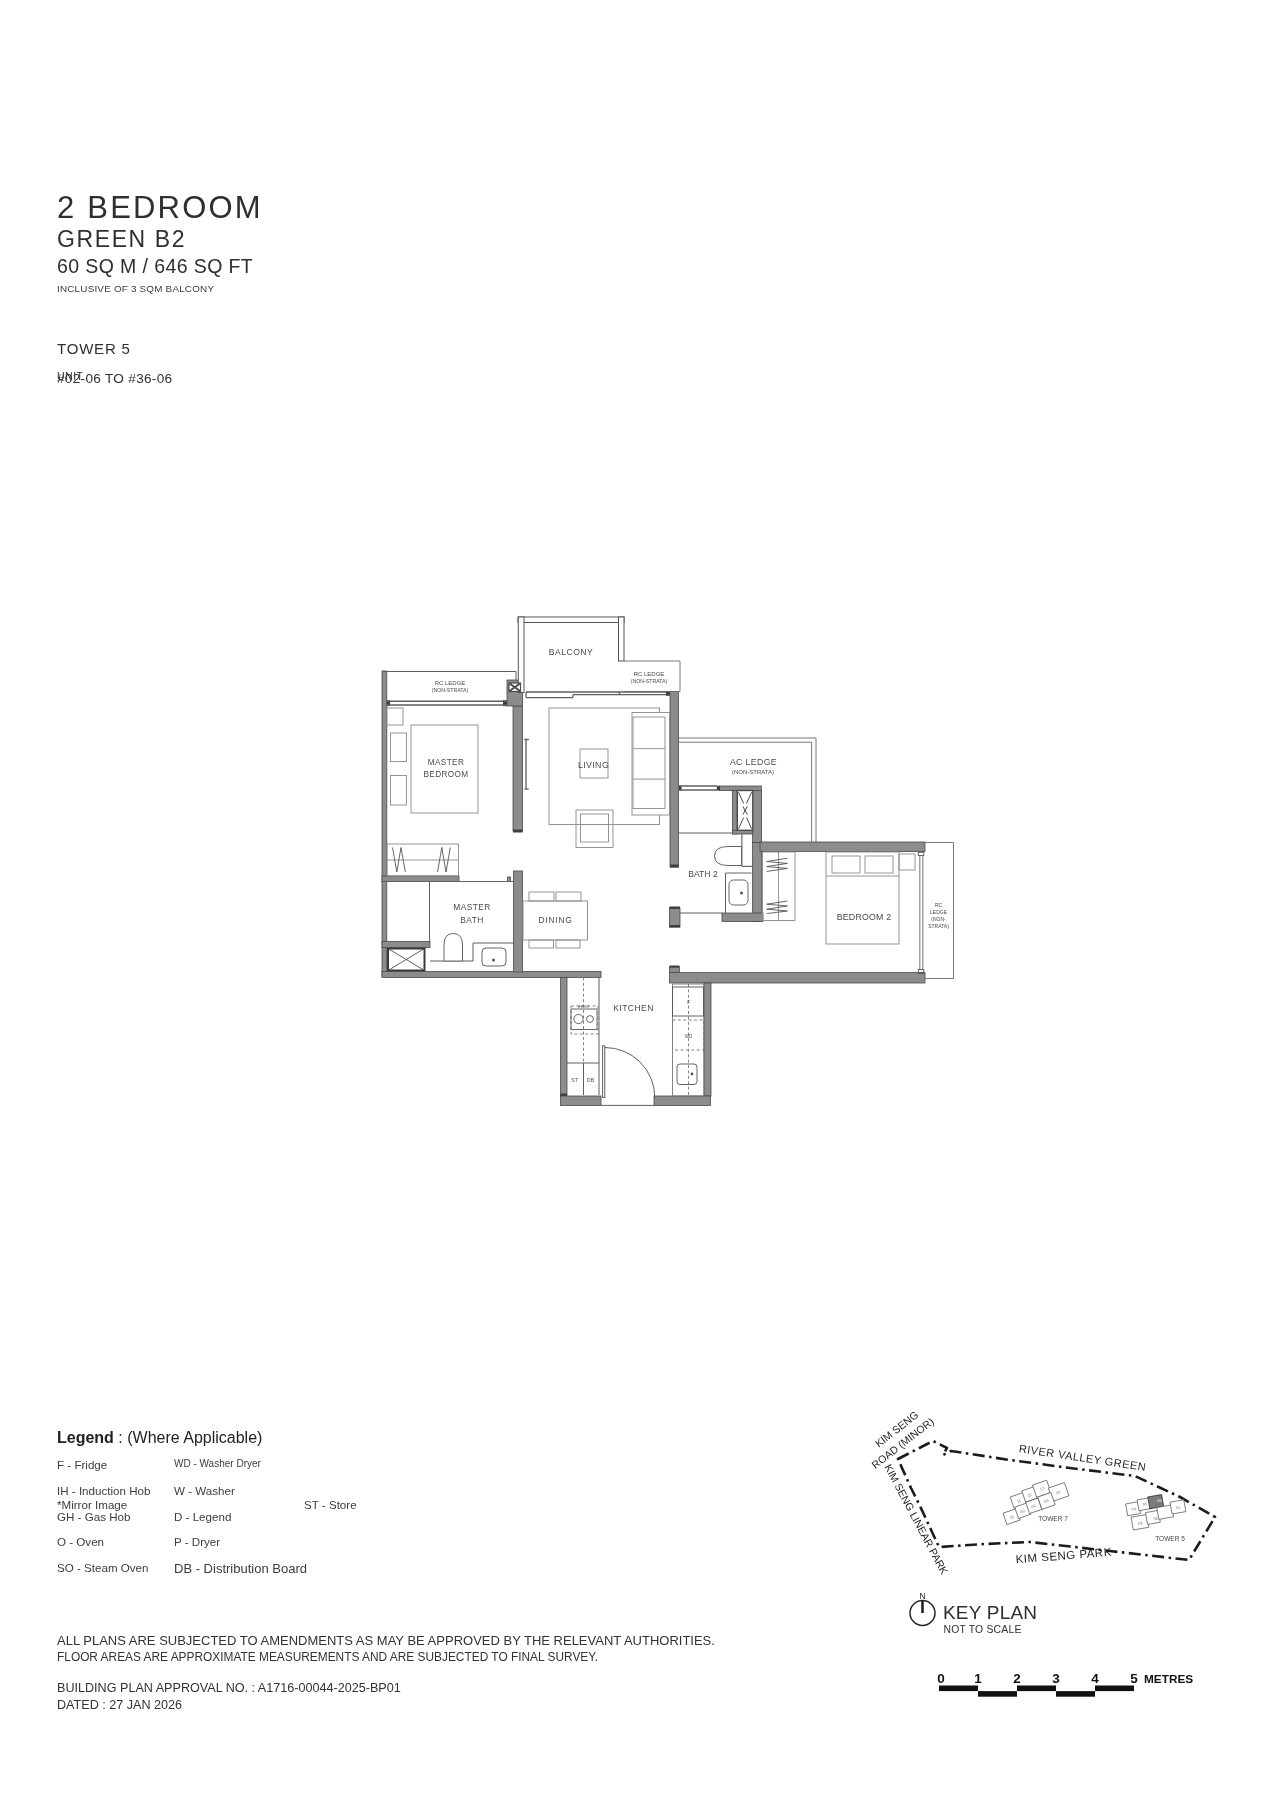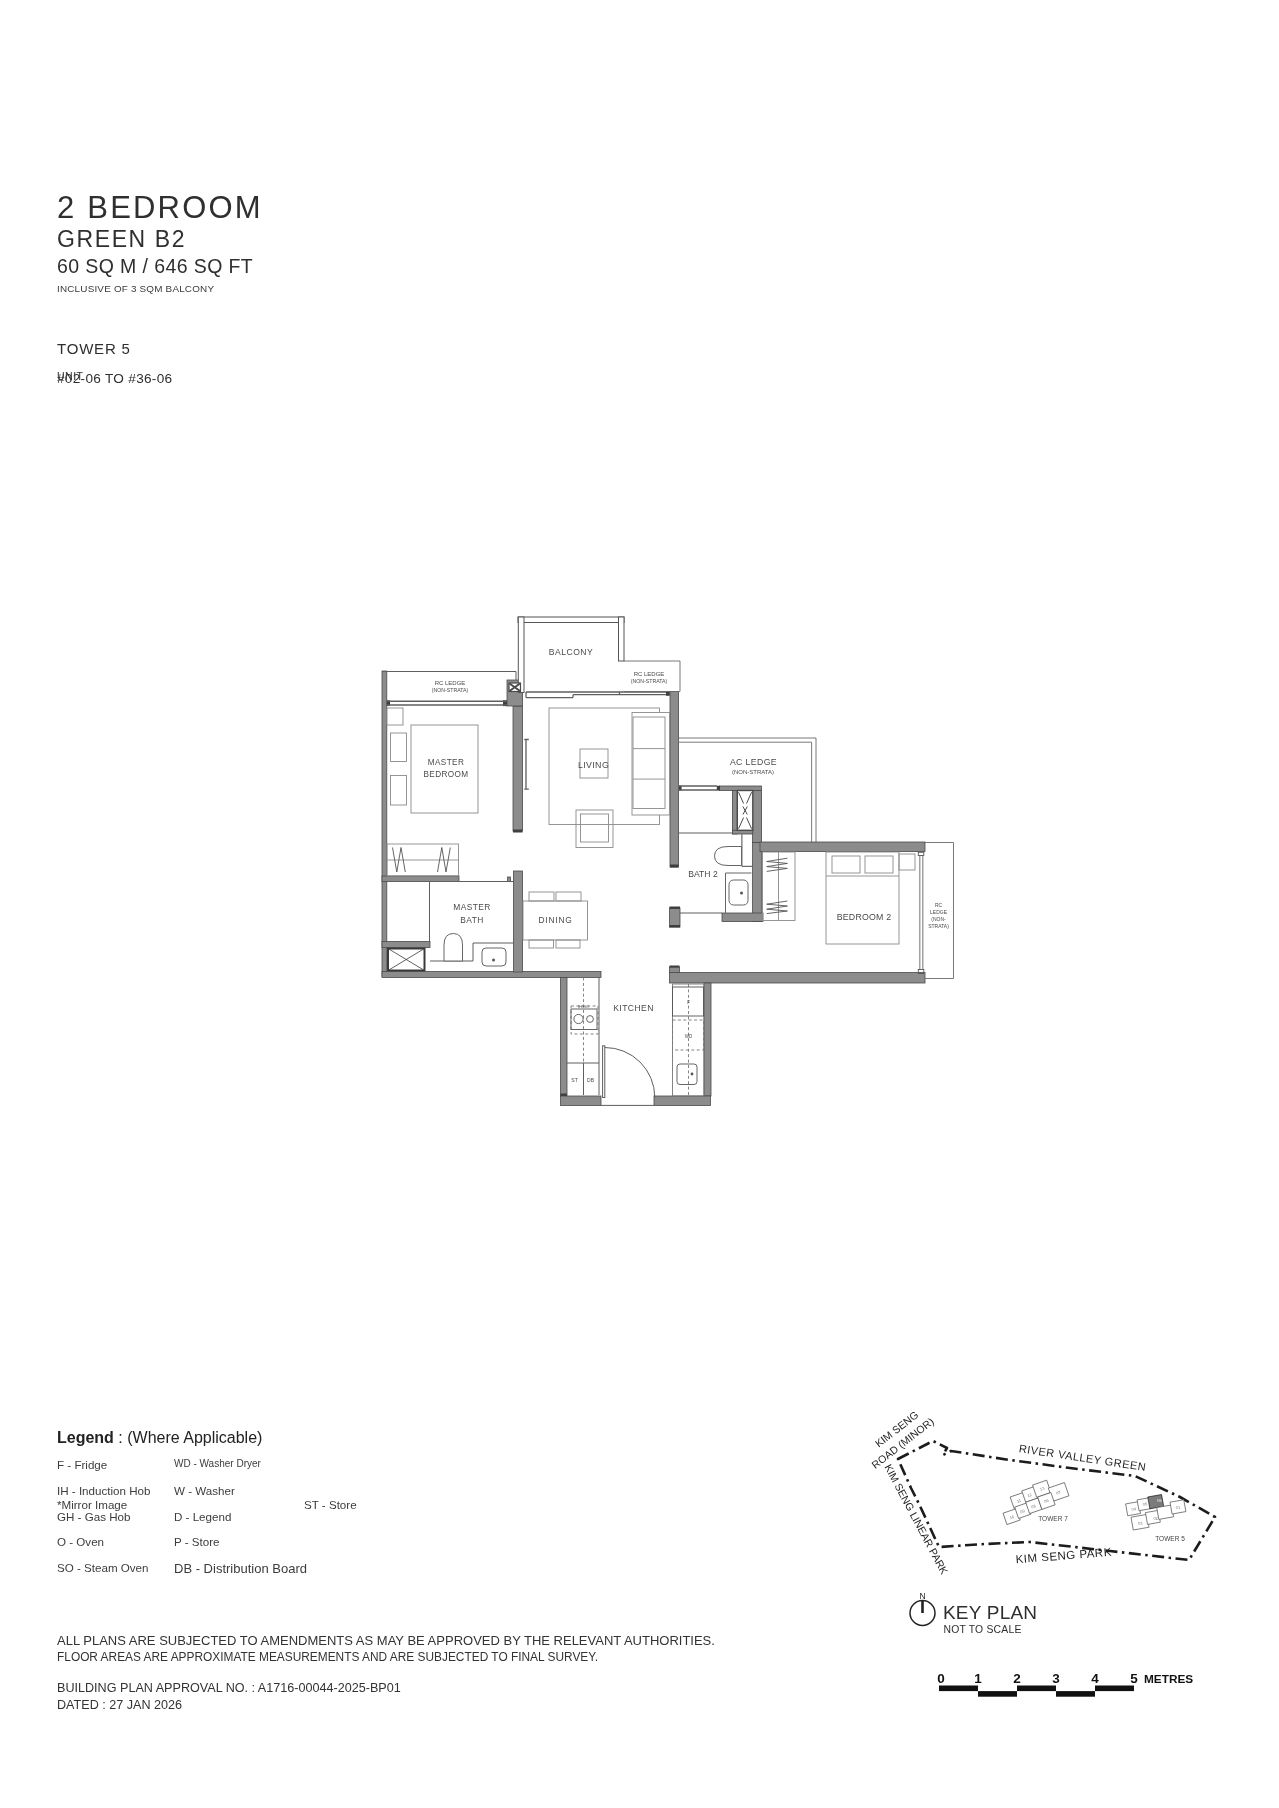--- a/index.html
+++ b/index.html
@@ -21,21 +21,21 @@
 
   <div class="t" style="left:57px;top:1429px;font-size:16px;color:#222;"><b>Legend</b> : (Where Applicable)</div>
   <div class="t" style="left:57px;top:1458px;font-size:11.6px;color:#3c3c3c;">F - Fridge</div>
   <div class="t" style="left:174px;top:1458px;font-size:10px;color:#3c3c3c;">WD - Washer Dryer</div>
   <div class="t" style="left:304px;top:1498px;font-size:11.6px;color:#3c3c3c;">ST - Store</div>
   <div class="t" style="left:57px;top:1484px;font-size:11.6px;color:#3c3c3c;">IH - Induction Hob</div>
   <div class="t" style="left:174px;top:1484px;font-size:11.6px;color:#3c3c3c;">W - Washer</div>
   <div class="t" style="left:57px;top:1510px;font-size:11.6px;color:#3c3c3c;">GH - Gas Hob</div>
   <div class="t" style="left:174px;top:1510px;font-size:11.6px;color:#3c3c3c;">D - Legend</div>
   <div class="t" style="left:57px;top:1535px;font-size:11.6px;color:#3c3c3c;">O - Oven</div>
-  <div class="t" style="left:174px;top:1535px;font-size:11.6px;color:#3c3c3c;">P - Store</div>
+  <div class="t" style="left:174px;top:1535px;font-size:11.6px;color:#3c3c3c;">P - Dryer</div>
   <div class="t" style="left:57px;top:1561px;font-size:11.6px;color:#3c3c3c;">SO - Steam Oven</div>
   <div class="t" style="left:174px;top:1561px;font-size:13px;color:#3c3c3c;">DB - Distribution Board</div>
   <div class="t" style="left:57px;top:1498px;font-size:11.6px;color:#3c3c3c;">*Mirror Image</div>
 
   <div class="t" style="left:57px;top:1633px;font-size:13px;color:#333;text-align:center;">ALL PLANS ARE SUBJECTED TO AMENDMENTS AS MAY BE APPROVED BY THE RELEVANT AUTHORITIES.</div>
   <div class="t" style="left:57px;top:1650px;font-size:11.9px;color:#333;">FLOOR AREAS ARE APPROXIMATE MEASUREMENTS AND ARE SUBJECTED TO FINAL SURVEY.</div>
   <div class="t" style="left:57px;top:1681px;font-size:12.6px;color:#333;">BUILDING PLAN APPROVAL NO. : A1716-00044-2025-BP01</div>
   <div class="t" style="left:57px;top:1698px;font-size:12.6px;color:#333;">DATED : 27 JAN 2026</div>
 
   <svg id="plan" width="1279" height="1808" viewBox="0 0 1279 1808" style="position:absolute;left:0;top:0;" font-family="Liberation Sans, sans-serif">

